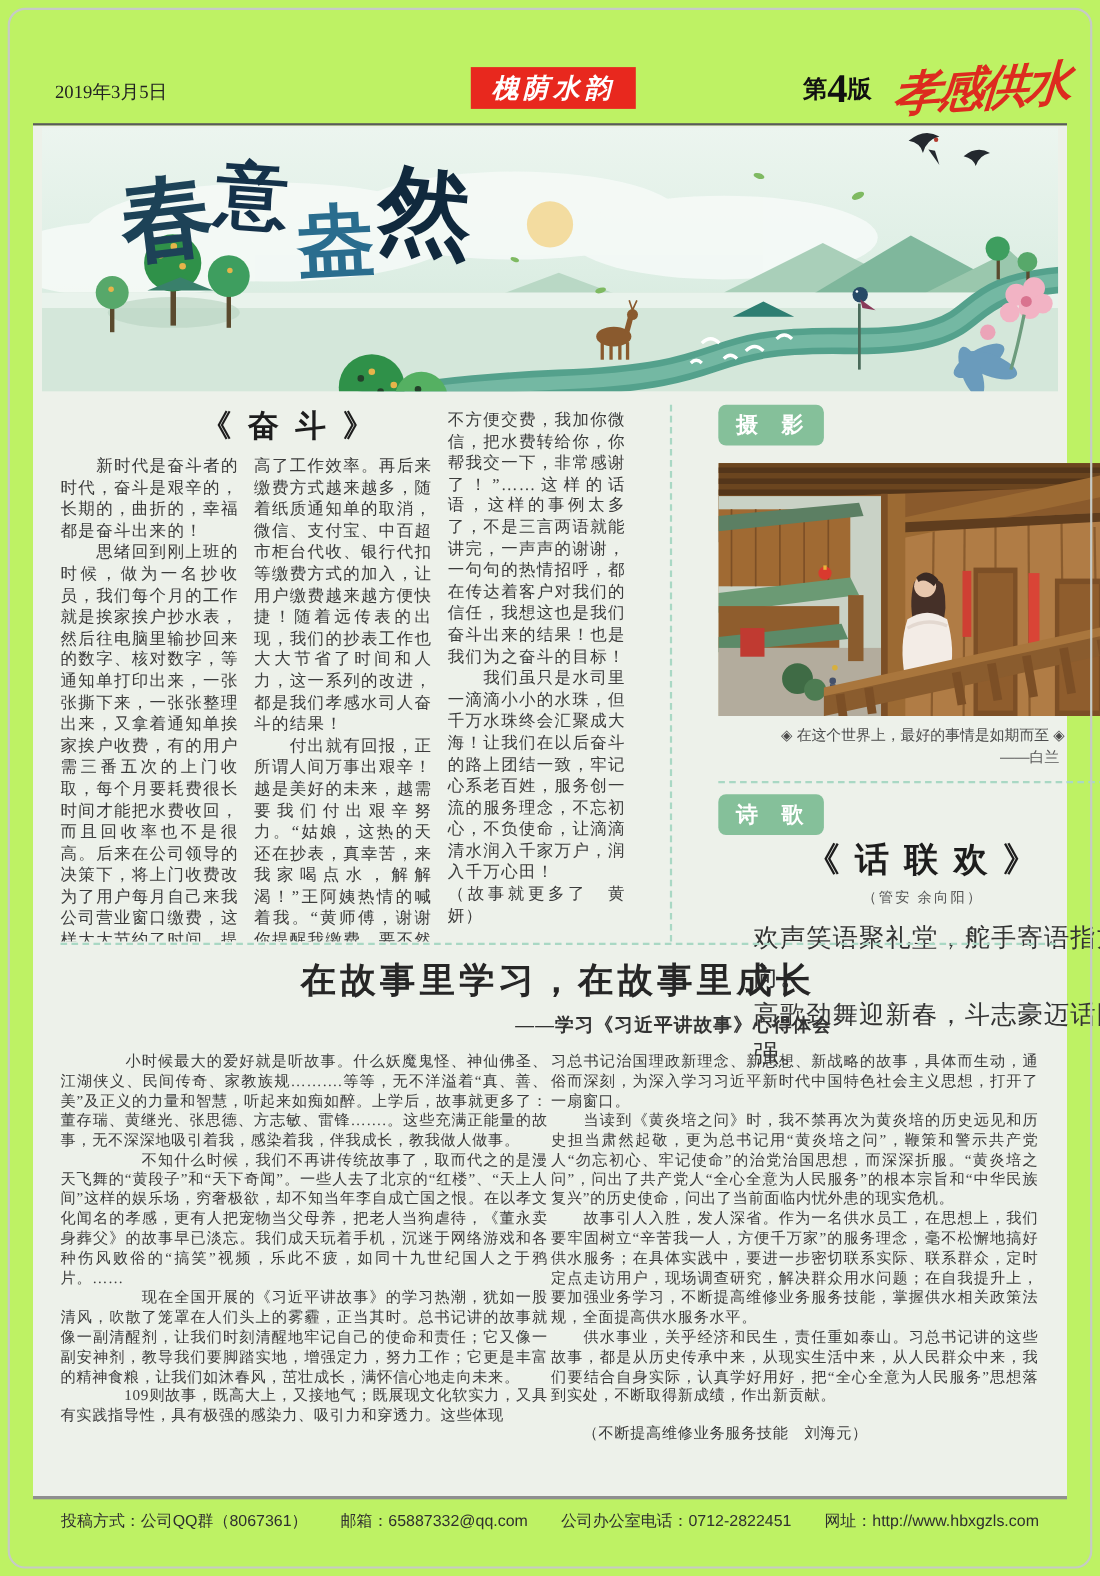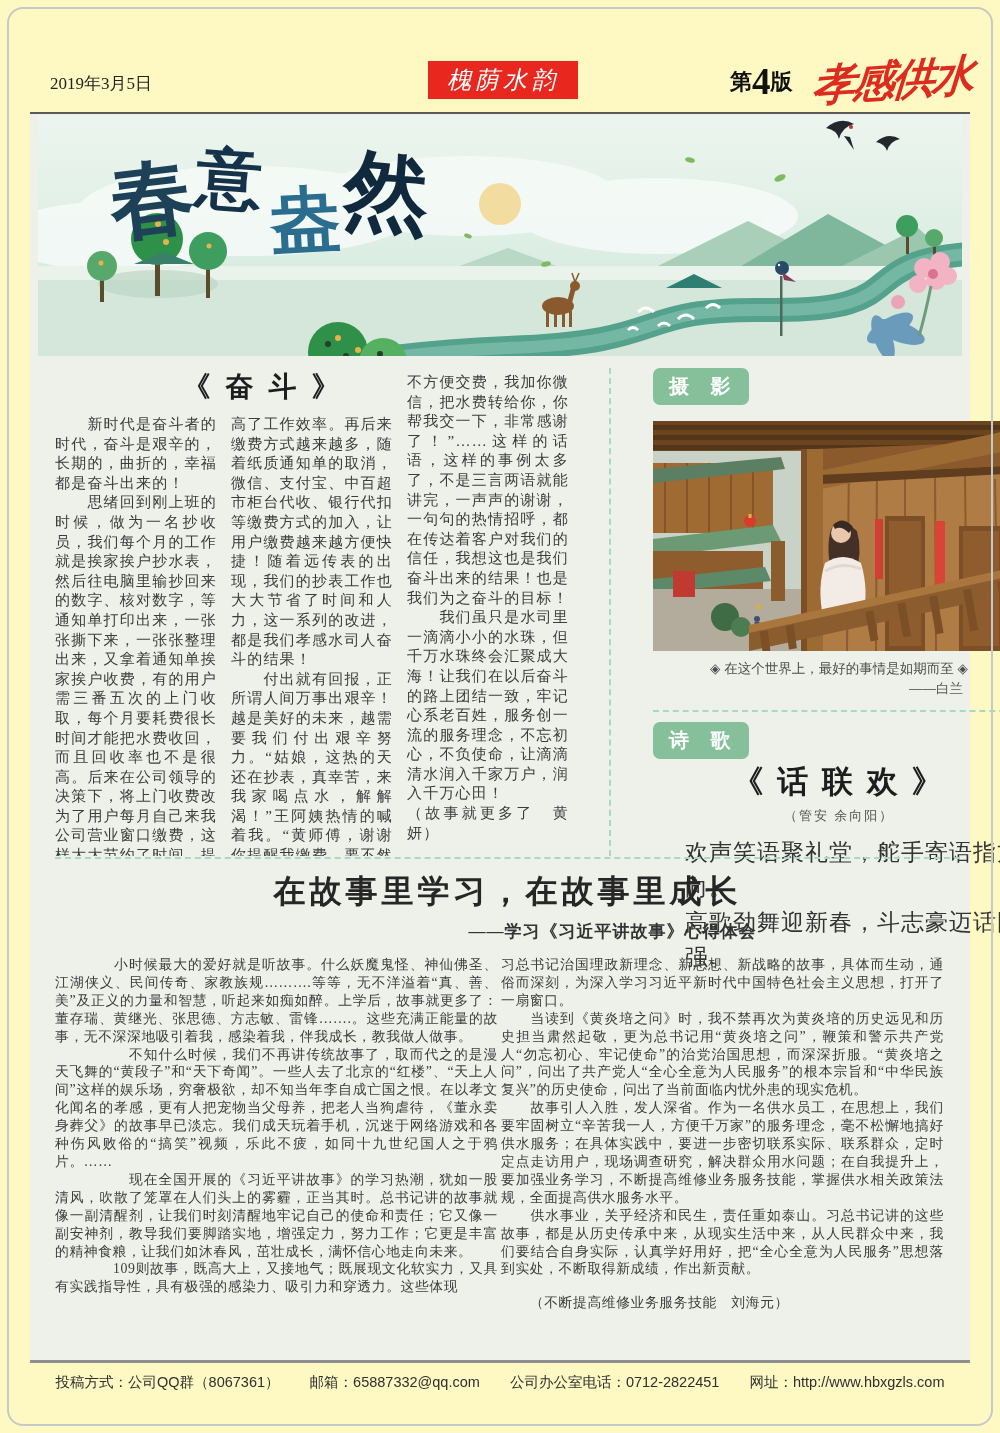--- a/index.html
+++ b/index.html
@@ -1,24 +1,24 @@
 <!DOCTYPE html>
 <html><head>
 <meta charset="utf-8">
 <style>
   html,body{margin:0;padding:0;background:#ffffff;}
-  .sheet{position:relative;width:1000px;height:1433px;background:#fef9c3;overflow:hidden;
+  .sheet{position:relative;width:1000px;height:1433px;background:#bef264;overflow:hidden;
          font-family:"Liberation Serif","DejaVu Serif",serif;color:#3a3a3a;}
   .sheet-border{position:absolute;inset:7px;border:2px solid #c6cac6;border-radius:16px;pointer-events:none;z-index:50;}
 
   
   .hdr-date{position:absolute;left:50px;top:72px;font-size:17px;color:#222;}
   .hdr-badge{position:absolute;left:428px;top:61px;width:150px;height:38px;background:#e8281e;
              color:#fff;display:flex;align-items:center;justify-content:center;
-             font-size:24px;font-weight:normal;font-style:italic;letter-spacing:4px;}
+             font-size:24px;font-weight:bold;font-style:italic;letter-spacing:4px;}
   .hdr-edition{position:absolute;left:730px;top:60px;color:#111;white-space:nowrap;}
   .hdr-edition .t{font-size:22px;font-weight:bold;vertical-align:middle;}
   .hdr-edition .n{font-size:37px;font-weight:bold;vertical-align:middle;}
   .hdr-masthead{position:absolute;left:812px;top:52px;color:#dd2b1f;font-size:43px;font-weight:bold;
                 font-style:italic;transform:rotate(-4deg) skewX(-8deg);letter-spacing:-3px;white-space:nowrap;}
   .hdr-rule{position:absolute;left:30px;top:112px;width:940px;height:2px;background:#5a5a5a;}
 
   .content-bg{position:absolute;left:30px;top:114px;width:940px;height:1246px;background:#edf1ea;}
 
   

